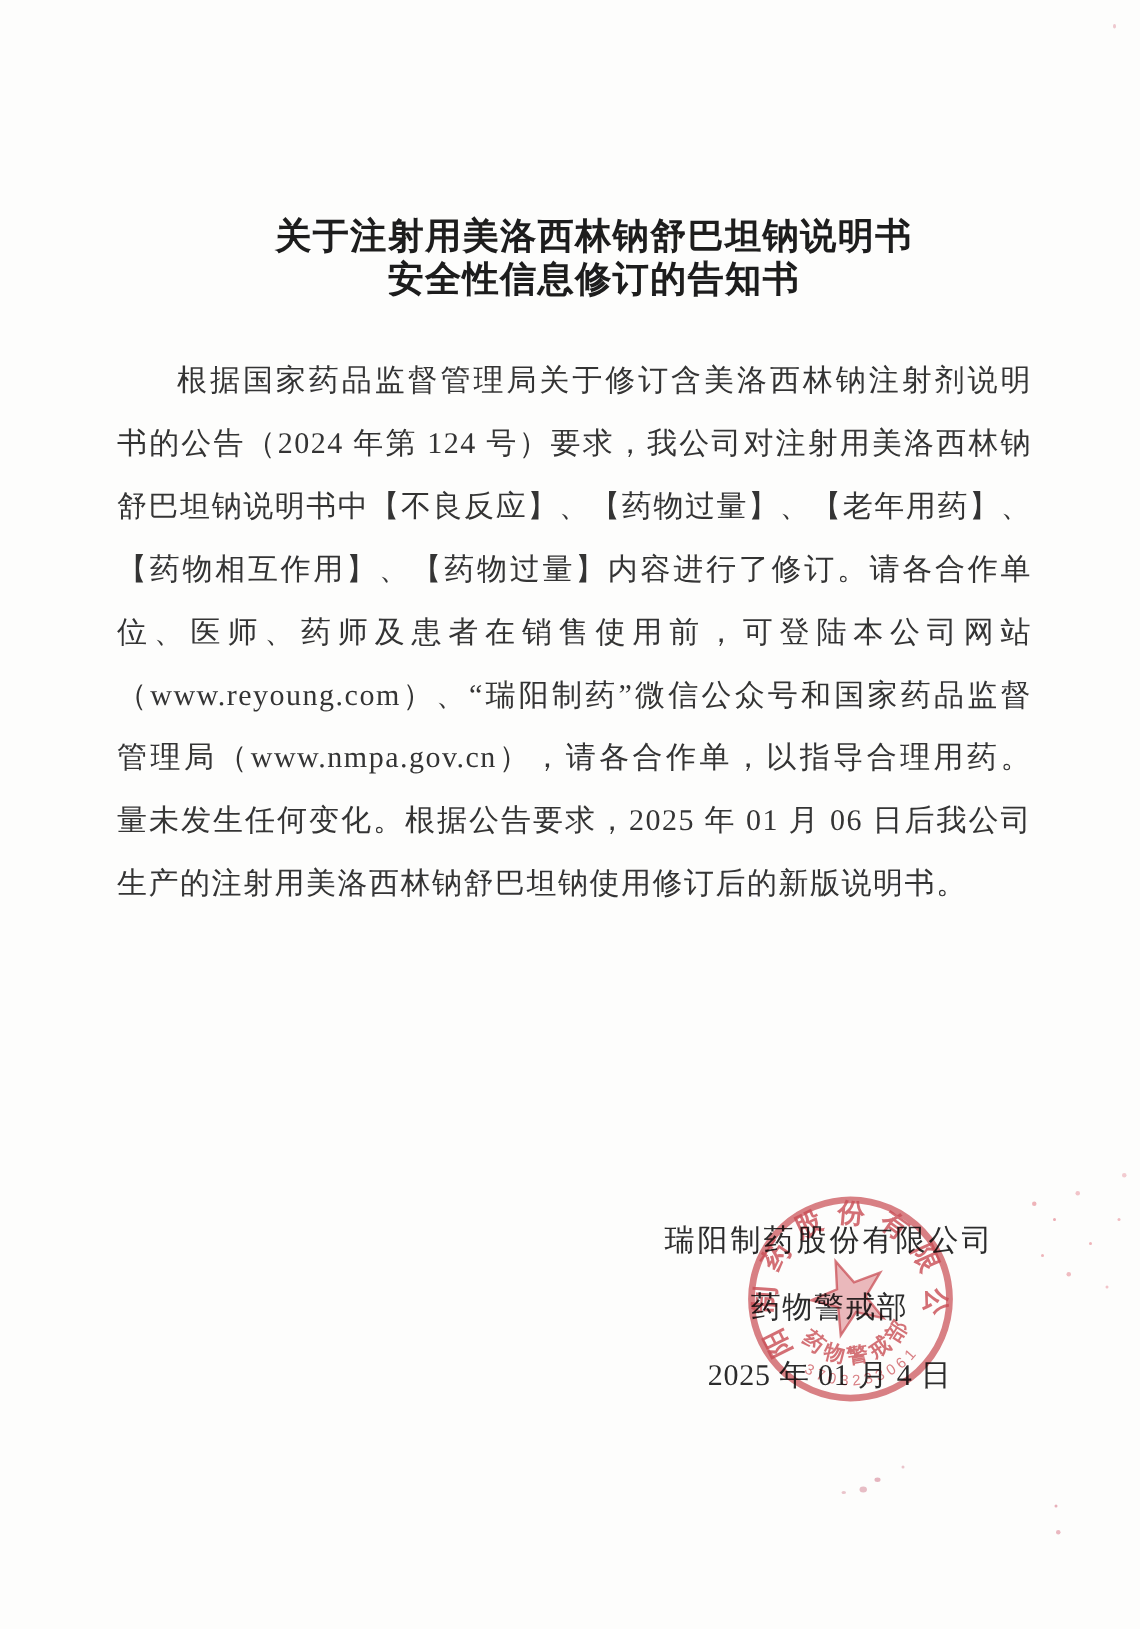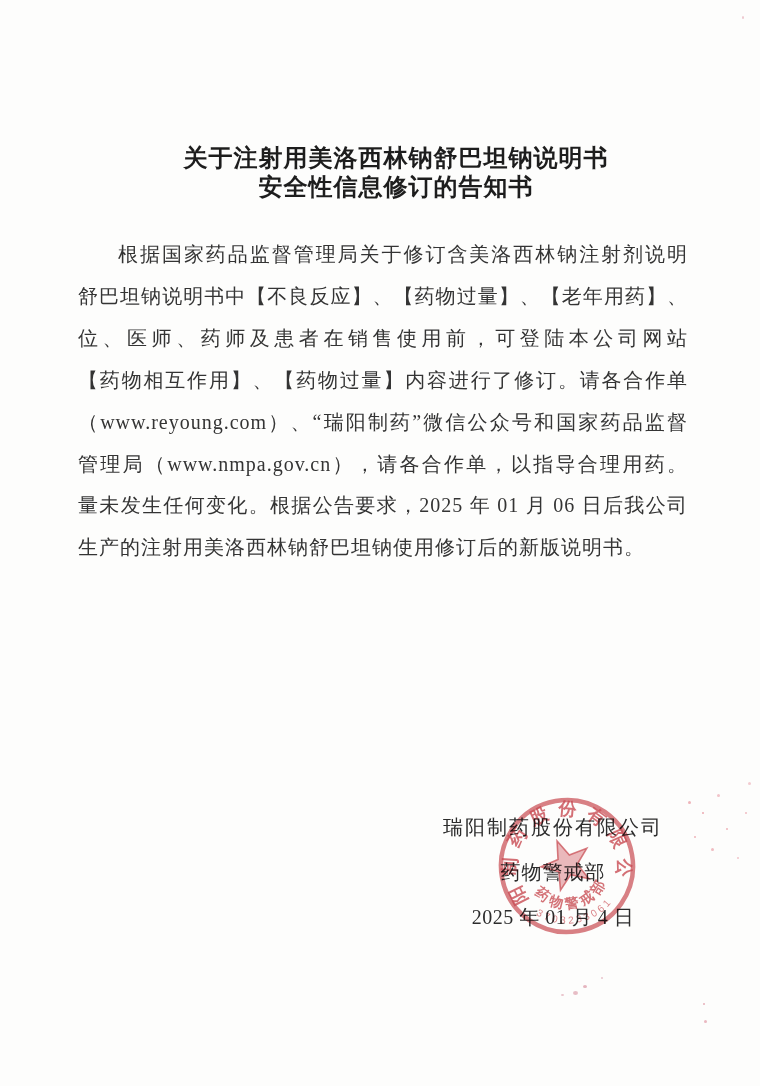--- a/index.html
+++ b/index.html
@@ -57,23 +57,24 @@
 
 <div class="page">
 
   <div class="doc-title">
     <div>关于注射用美洛西林钠舒巴坦钠说明书</div>
     <div>安全性信息修订的告知书</div>
   </div>
 
   <div class="body-lines">
       <div class="bline just ind">根据国家药品监督管理局关于修订含美洛西林钠注射剂说明</div>
+      <div class="bline just">书的公告（2024 年第 124 号）要求，我公司对注射用美洛西林钠</div>
       <div class="bline just">舒巴坦钠说明书中【不良反应】、【药物过量】、【老年用药】、</div>
+      <div class="bline just">【药物相互作用】、【药物过量】内容进行了修订。请各合作单</div>
       <div class="bline just">位、医师、药师及患者在销售使用前，可登陆本公司网站</div>
-      <div class="bline just">【药物相互作用】、【药物过量】内容进行了修订。请各合作单</div>
       <div class="bline just">（www.reyoung.com）、“瑞阳制药”微信公众号和国家药品监督</div>
       <div class="bline just">管理局（www.nmpa.gov.cn），请各合作单，以指导合理用药。</div>
       <div class="bline just">量未发生任何变化。根据公告要求，2025 年 01 月 06 日后我公司</div>
       <div class="bline">生产的注射用美洛西林钠舒巴坦钠使用修订后的新版说明书。</div>
     </div>
 
   <div class="signature">
     <div class="sig-company">瑞阳制药股份有限公司</div>
     <div class="sig-dept">药物警戒部</div>
     <div class="sig-date">2025 年 01 月 4 日</div>

